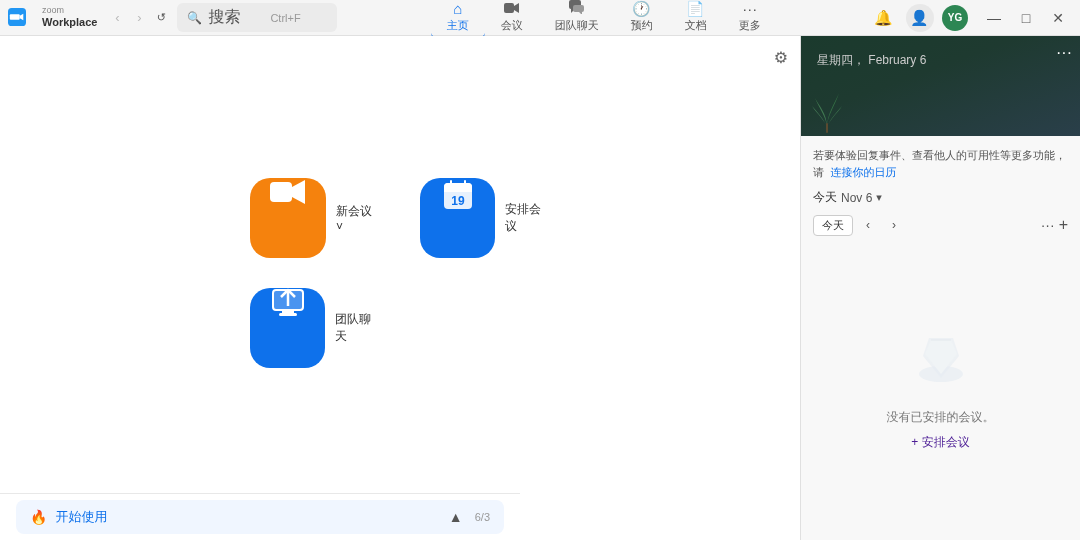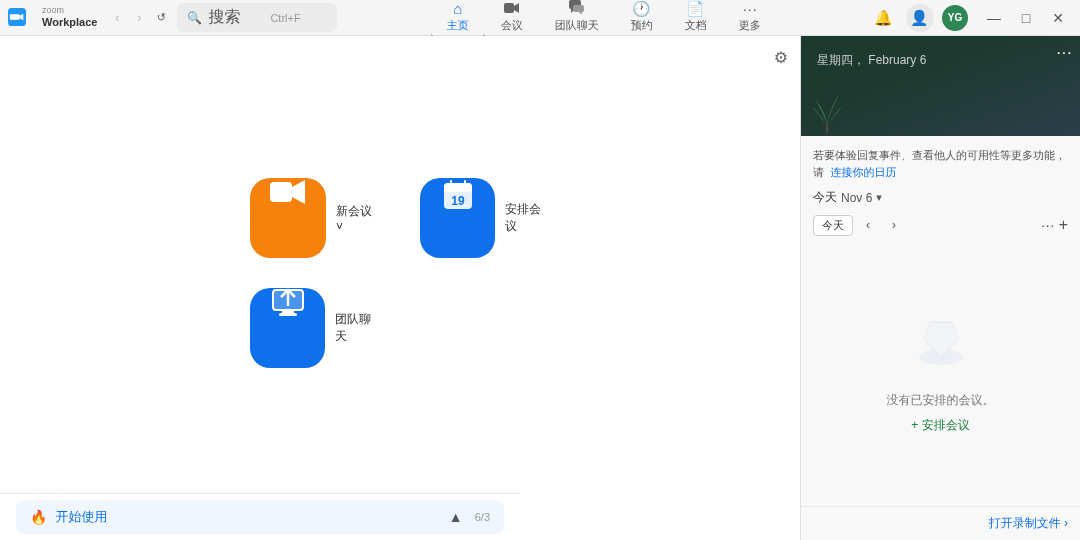--- a/index.html
+++ b/index.html
@@ -365,21 +365,21 @@
       font-size: 48px;
       opacity: 0.5;
       margin-bottom: 4px;
     }
     .cal-empty-text {
       font-size: 12px;
       color: #777;
       text-align: center;
     }
     .cal-schedule-link {
-      color: #15803d;
+      color: #4c1d95;
       text-decoration: none;
       font-size: 12px;
       cursor: pointer;
     }
 
     
     .cal-footer {
       padding: 8px 12px;
       border-top: 1px solid #e8e8e8;
       text-align: right;
@@ -576,17 +576,14 @@
             <path d="M18 12 L42 12 L48 30 L30 52 L12 30 Z" fill="#b0c8e0" opacity="0.6"></path>
             <polygon points="20,14 40,14 46,28 30,48 14,28" fill="#d8e8f0"></polygon>
             <line x1="20" y1="14" x2="40" y2="14" stroke="#a0b8cc" stroke-width="1"></line>
           </svg>
         </div>
         <div class="cal-empty-text">没有已安排的会议。</div>
         <a href="#" class="cal-schedule-link">+ 安排会议</a>
       </div>
     </div>
 
-    <div class="cal-footer">
-      <a href="#" class="open-recording-link">打开录制文件 ›</a>
-    </div>
   </div>
 </div>
 
 </body></html>

